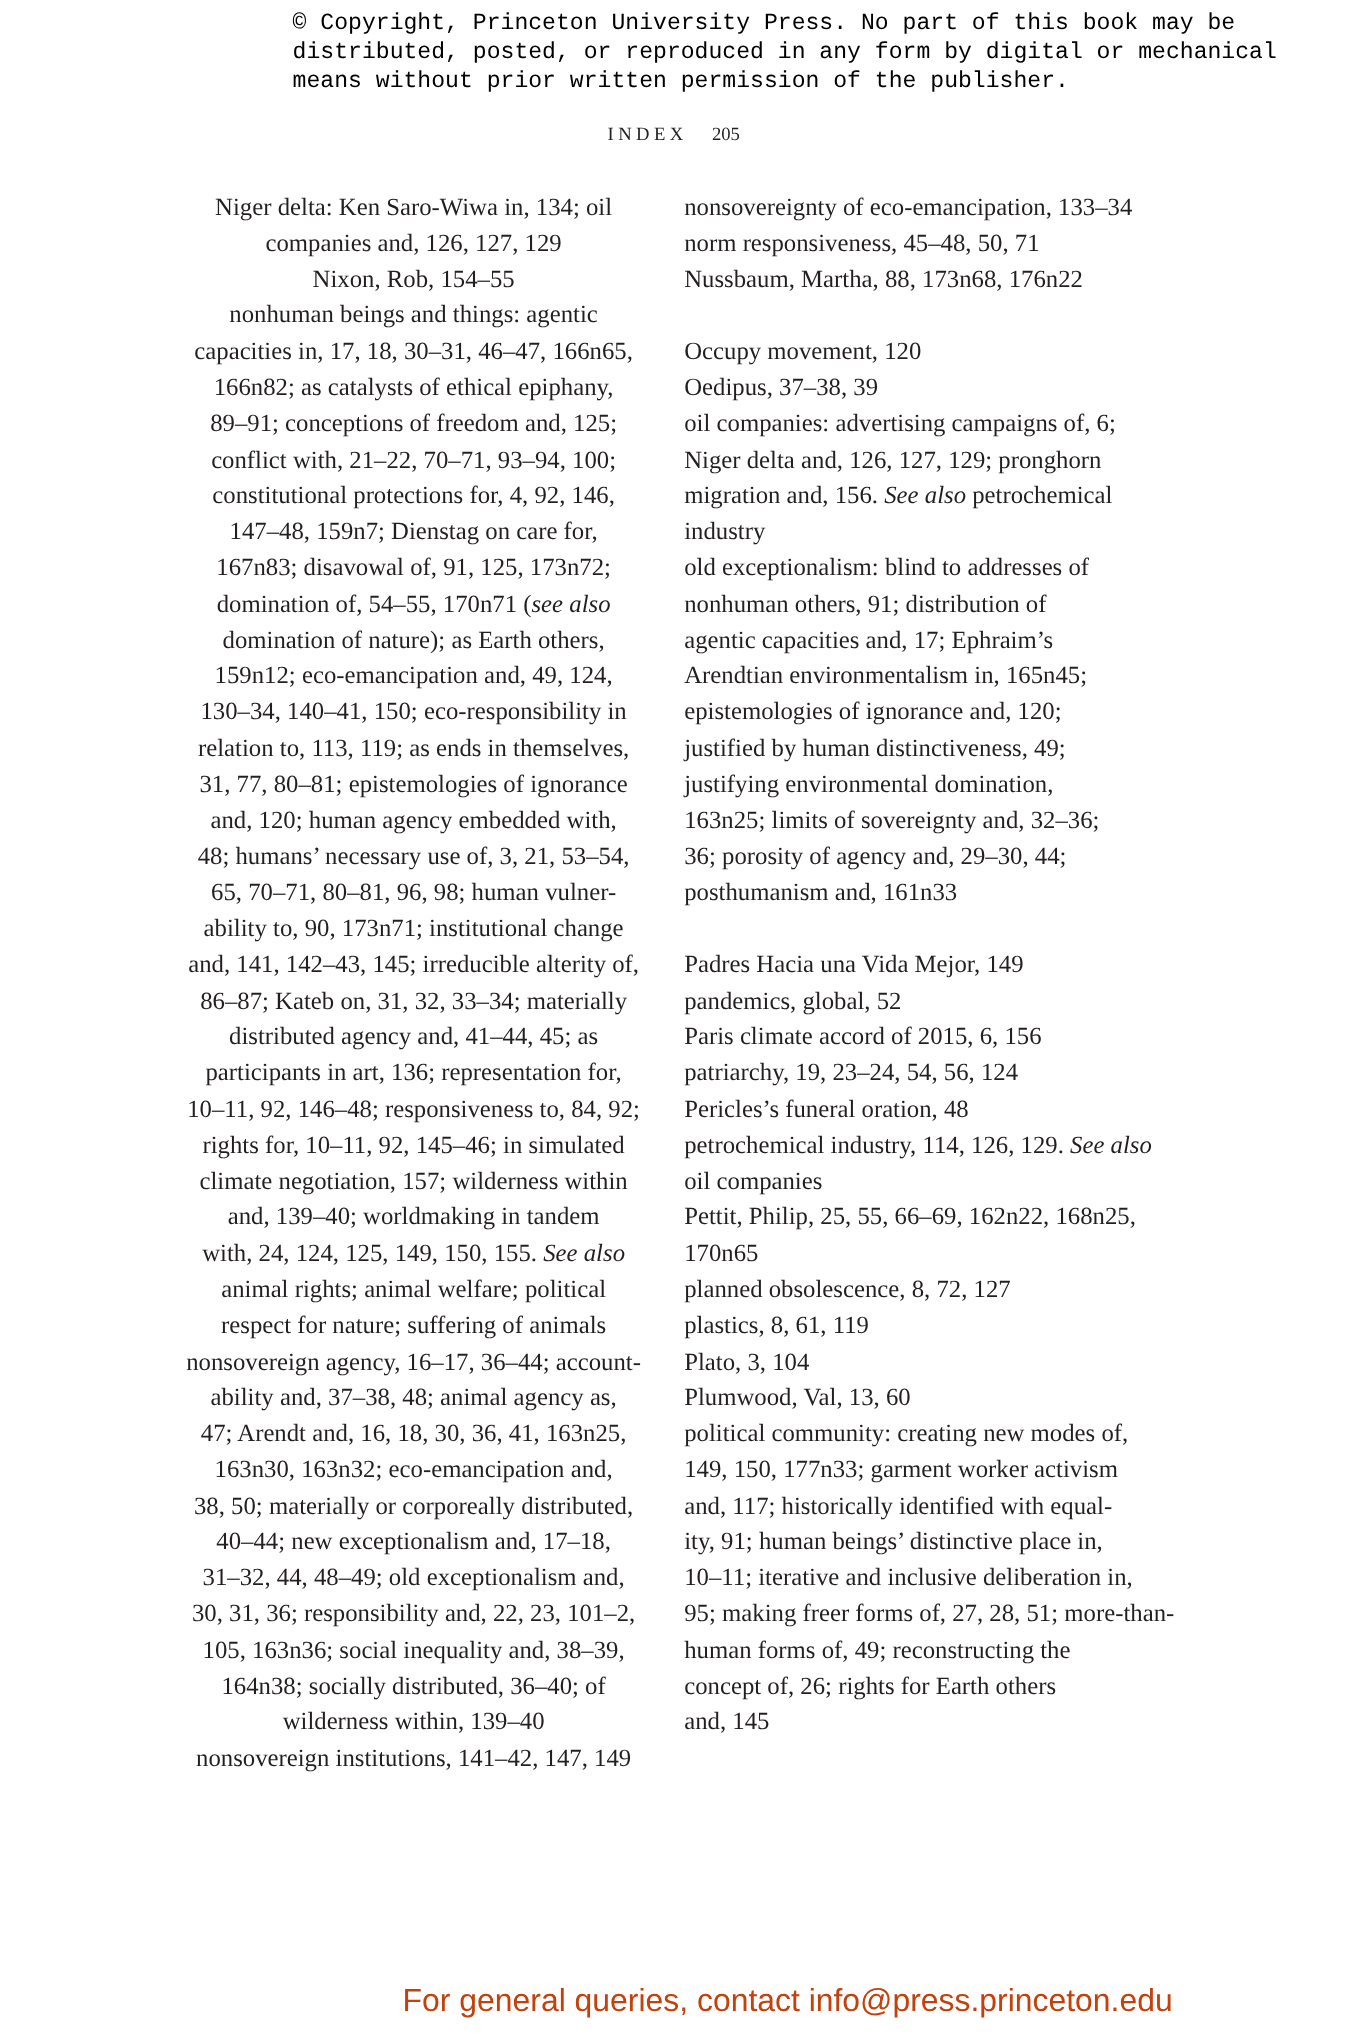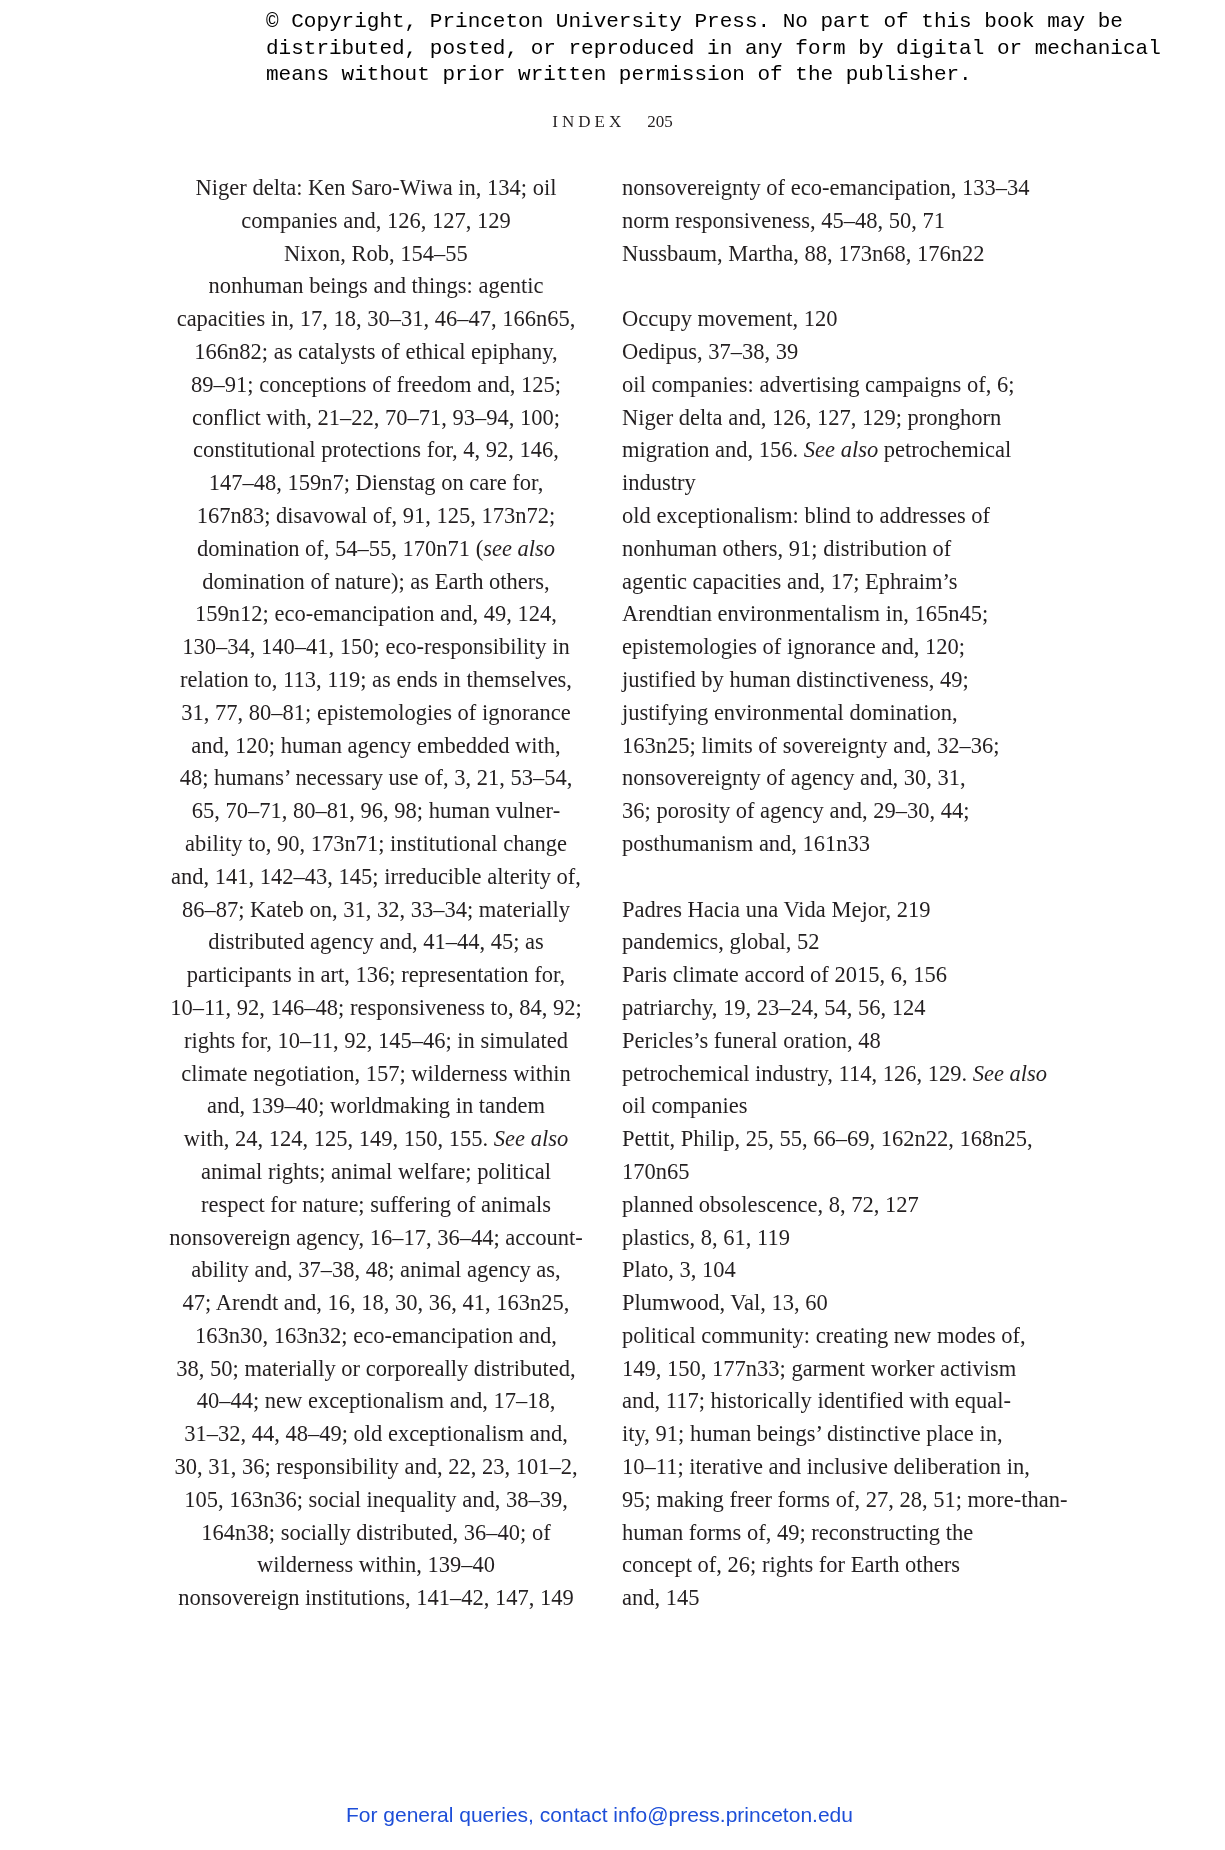--- a/index.html
+++ b/index.html
@@ -52,25 +52,25 @@
     .entry {
       padding-left: 25px;
       text-indent: -25px;
     }
     .entry .ln { display: block; white-space: nowrap; }
     .entry .ln + .ln { }
     .gap { height: 32.8px; }
     .it { font-style: italic; margin-top: 24px; }
     .footer {
       position: absolute;
-      left: 346px;
+      left: 366px;
       top: 1803px;
       font-family: "Liberation Sans", sans-serif;
-      font-size: 21px;
-      color: #1d4ed8;
+      font-size: 29px;
+      color: #c2410c;
       white-space: nowrap;
     }
   </style>
 </head>
 <body>
 
 <div class="copyright">
   <div>© Copyright, Princeton University Press. No part of this book may be</div>
   <div>distributed, posted, or reproduced in any form by digital or mechanical</div>
   <div>means without prior written permission of the publisher.</div>
@@ -170,29 +170,28 @@
   </div>
   <div class="entry">
     <span class="ln">old exceptionalism: blind to addresses of</span>
     <span class="ln">nonhuman others, 91; distribution of</span>
     <span class="ln">agentic capacities and, 17; Ephraim’s</span>
     <span class="ln">Arendtian environmentalism in, 165n45;</span>
     <span class="ln">epistemologies of ignorance and, 120;</span>
     <span class="ln">justified by human distinctiveness, 49;</span>
     <span class="ln">justifying environmental domination,</span>
     <span class="ln">163n25; limits of sovereignty and, 32–36;</span>
-    <span class="ln">nonsovereignty of agency and, 30, 31,</span>
     <span class="ln">36; porosity of agency and, 29–30, 44;</span>
     <span class="ln">posthumanism and, 161n33</span>
   </div>
 
   <div class="gap"></div>
 
   <div class="entry">
-    <span class="ln">Padres Hacia una Vida Mejor, 219</span>
+    <span class="ln">Padres Hacia una Vida Mejor, 149</span>
   </div>
   <div class="entry">
     <span class="ln">pandemics, global, 52</span>
   </div>
   <div class="entry">
     <span class="ln">Paris climate accord of 2015, 6, 156</span>
   </div>
   <div class="entry">
     <span class="ln">patriarchy, 19, 23–24, 54, 56, 124</span>
   </div>

